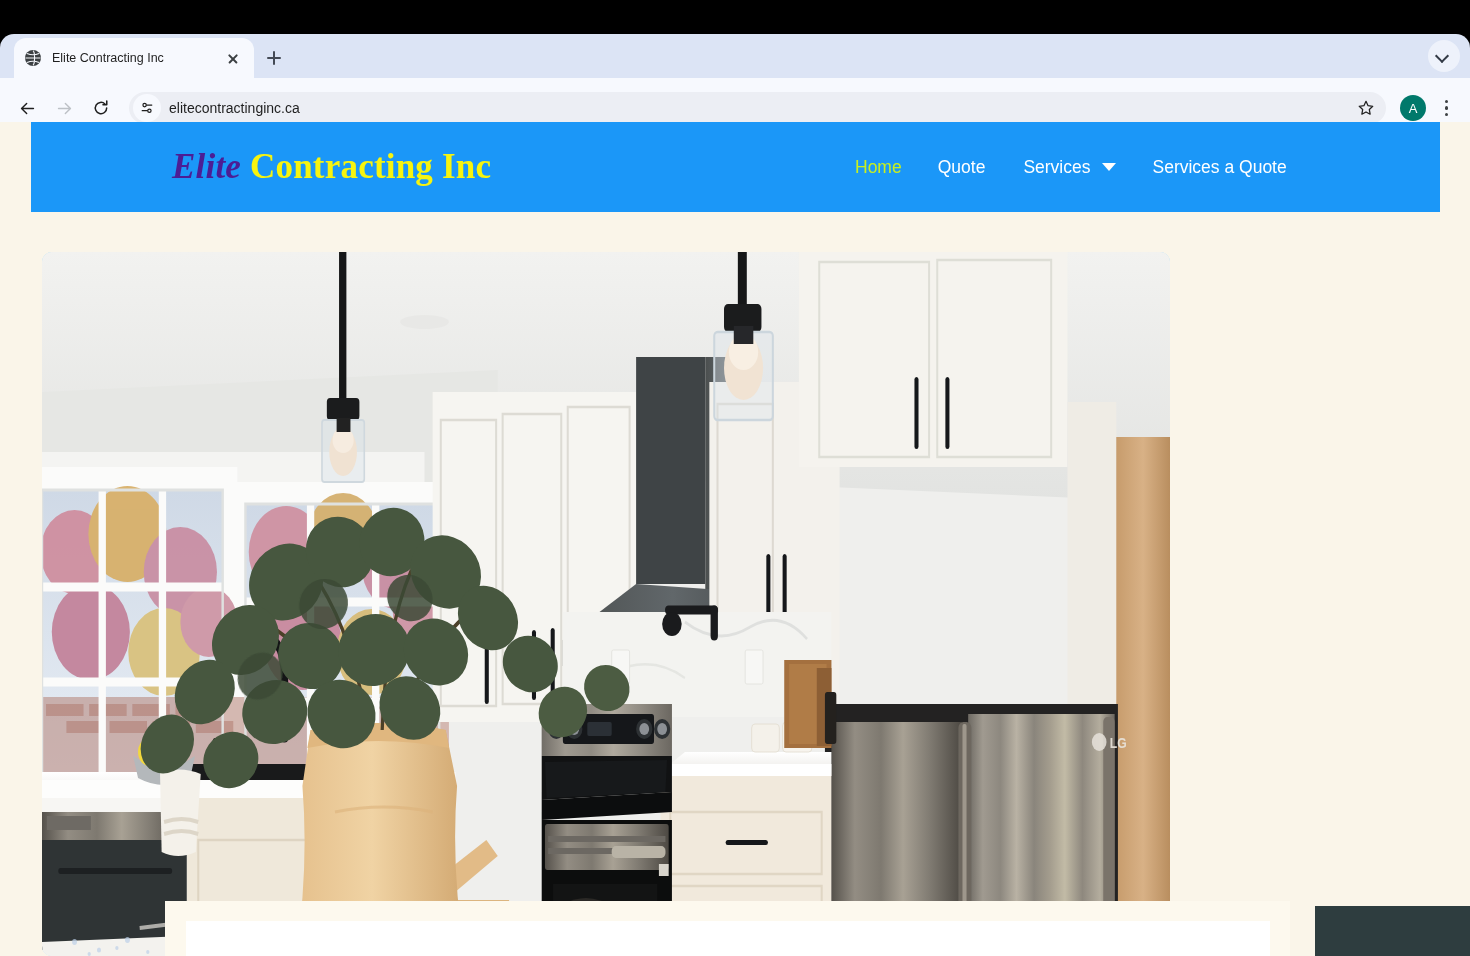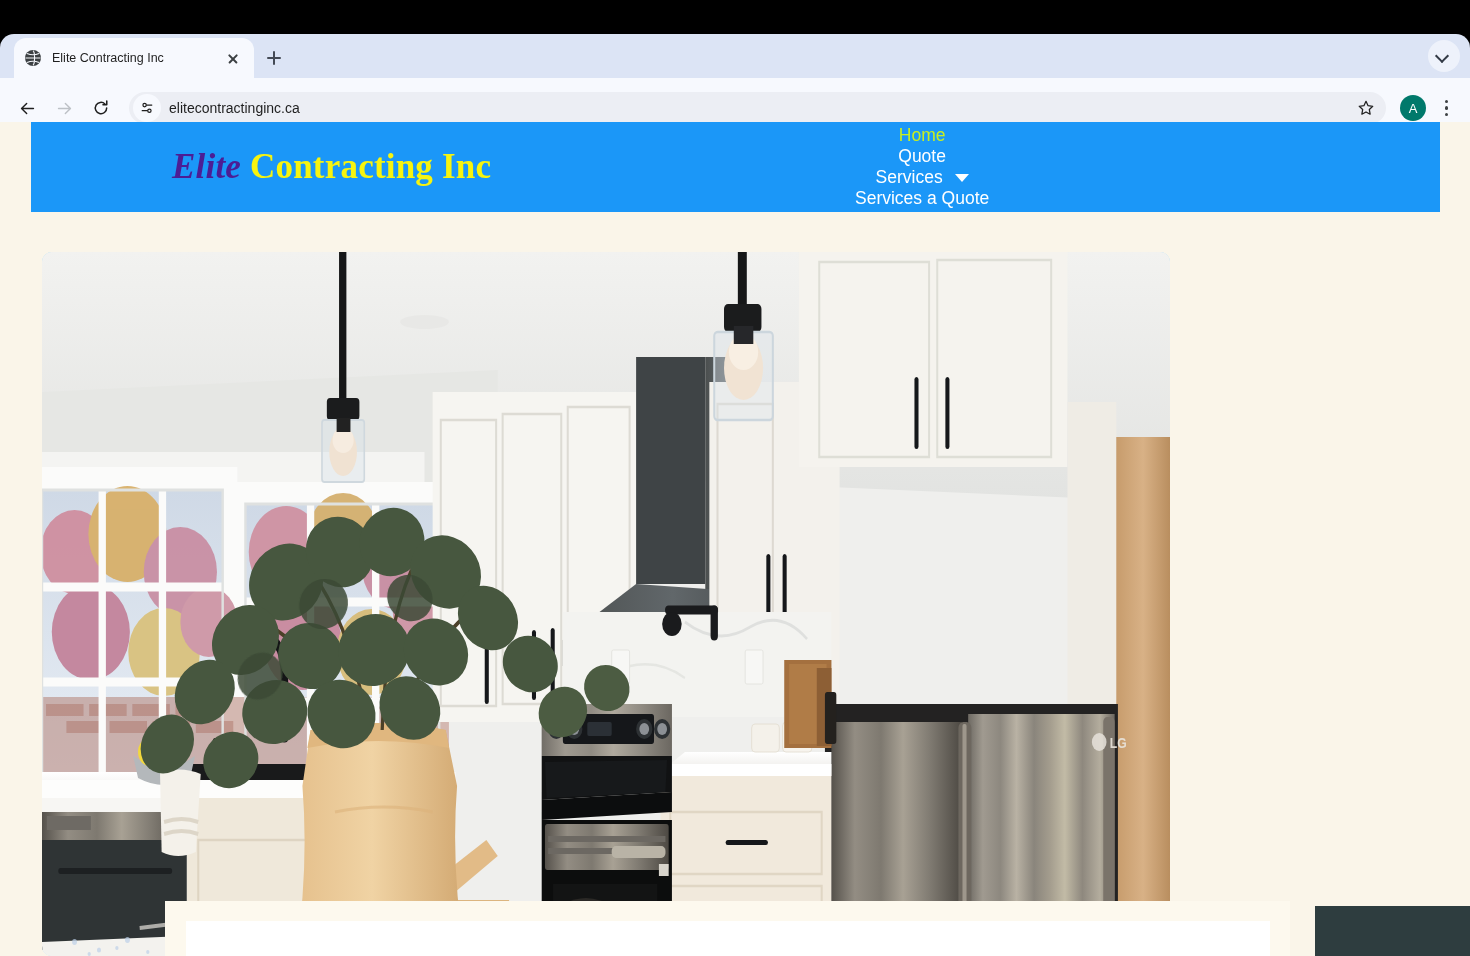--- a/index.html
+++ b/index.html
@@ -110,21 +110,21 @@
   }
   .logo {
     position:absolute; left:141px; font-family:"Liberation Serif", serif;
     font-size:35px; font-weight:700; letter-spacing:0.2px; white-space:nowrap;
   }
   .logo .l1 { color:#ffffff; }
   .logo .l2 { color:#f7f40f; }
 
   .nav {
     position:absolute; left:824px; display:flex; align-items:center; gap:0px;
-    font-size:17.5px; white-space:nowrap;flex-direction:column;
+    font-size:17.5px; white-space:nowrap;
   }
   .nav a {
     color:#ffffff; text-decoration:none; padding:0 0; display:inline-flex; align-items:center;
   }
   .nav a.active { color:#c9ef1e; }
   .nav .gap1 { width:36px; }
   .nav .gap2 { width:38px; }
   .nav .gap3 { width:36px; }
   .caret {
     width:0; height:0; margin-left:12px;

